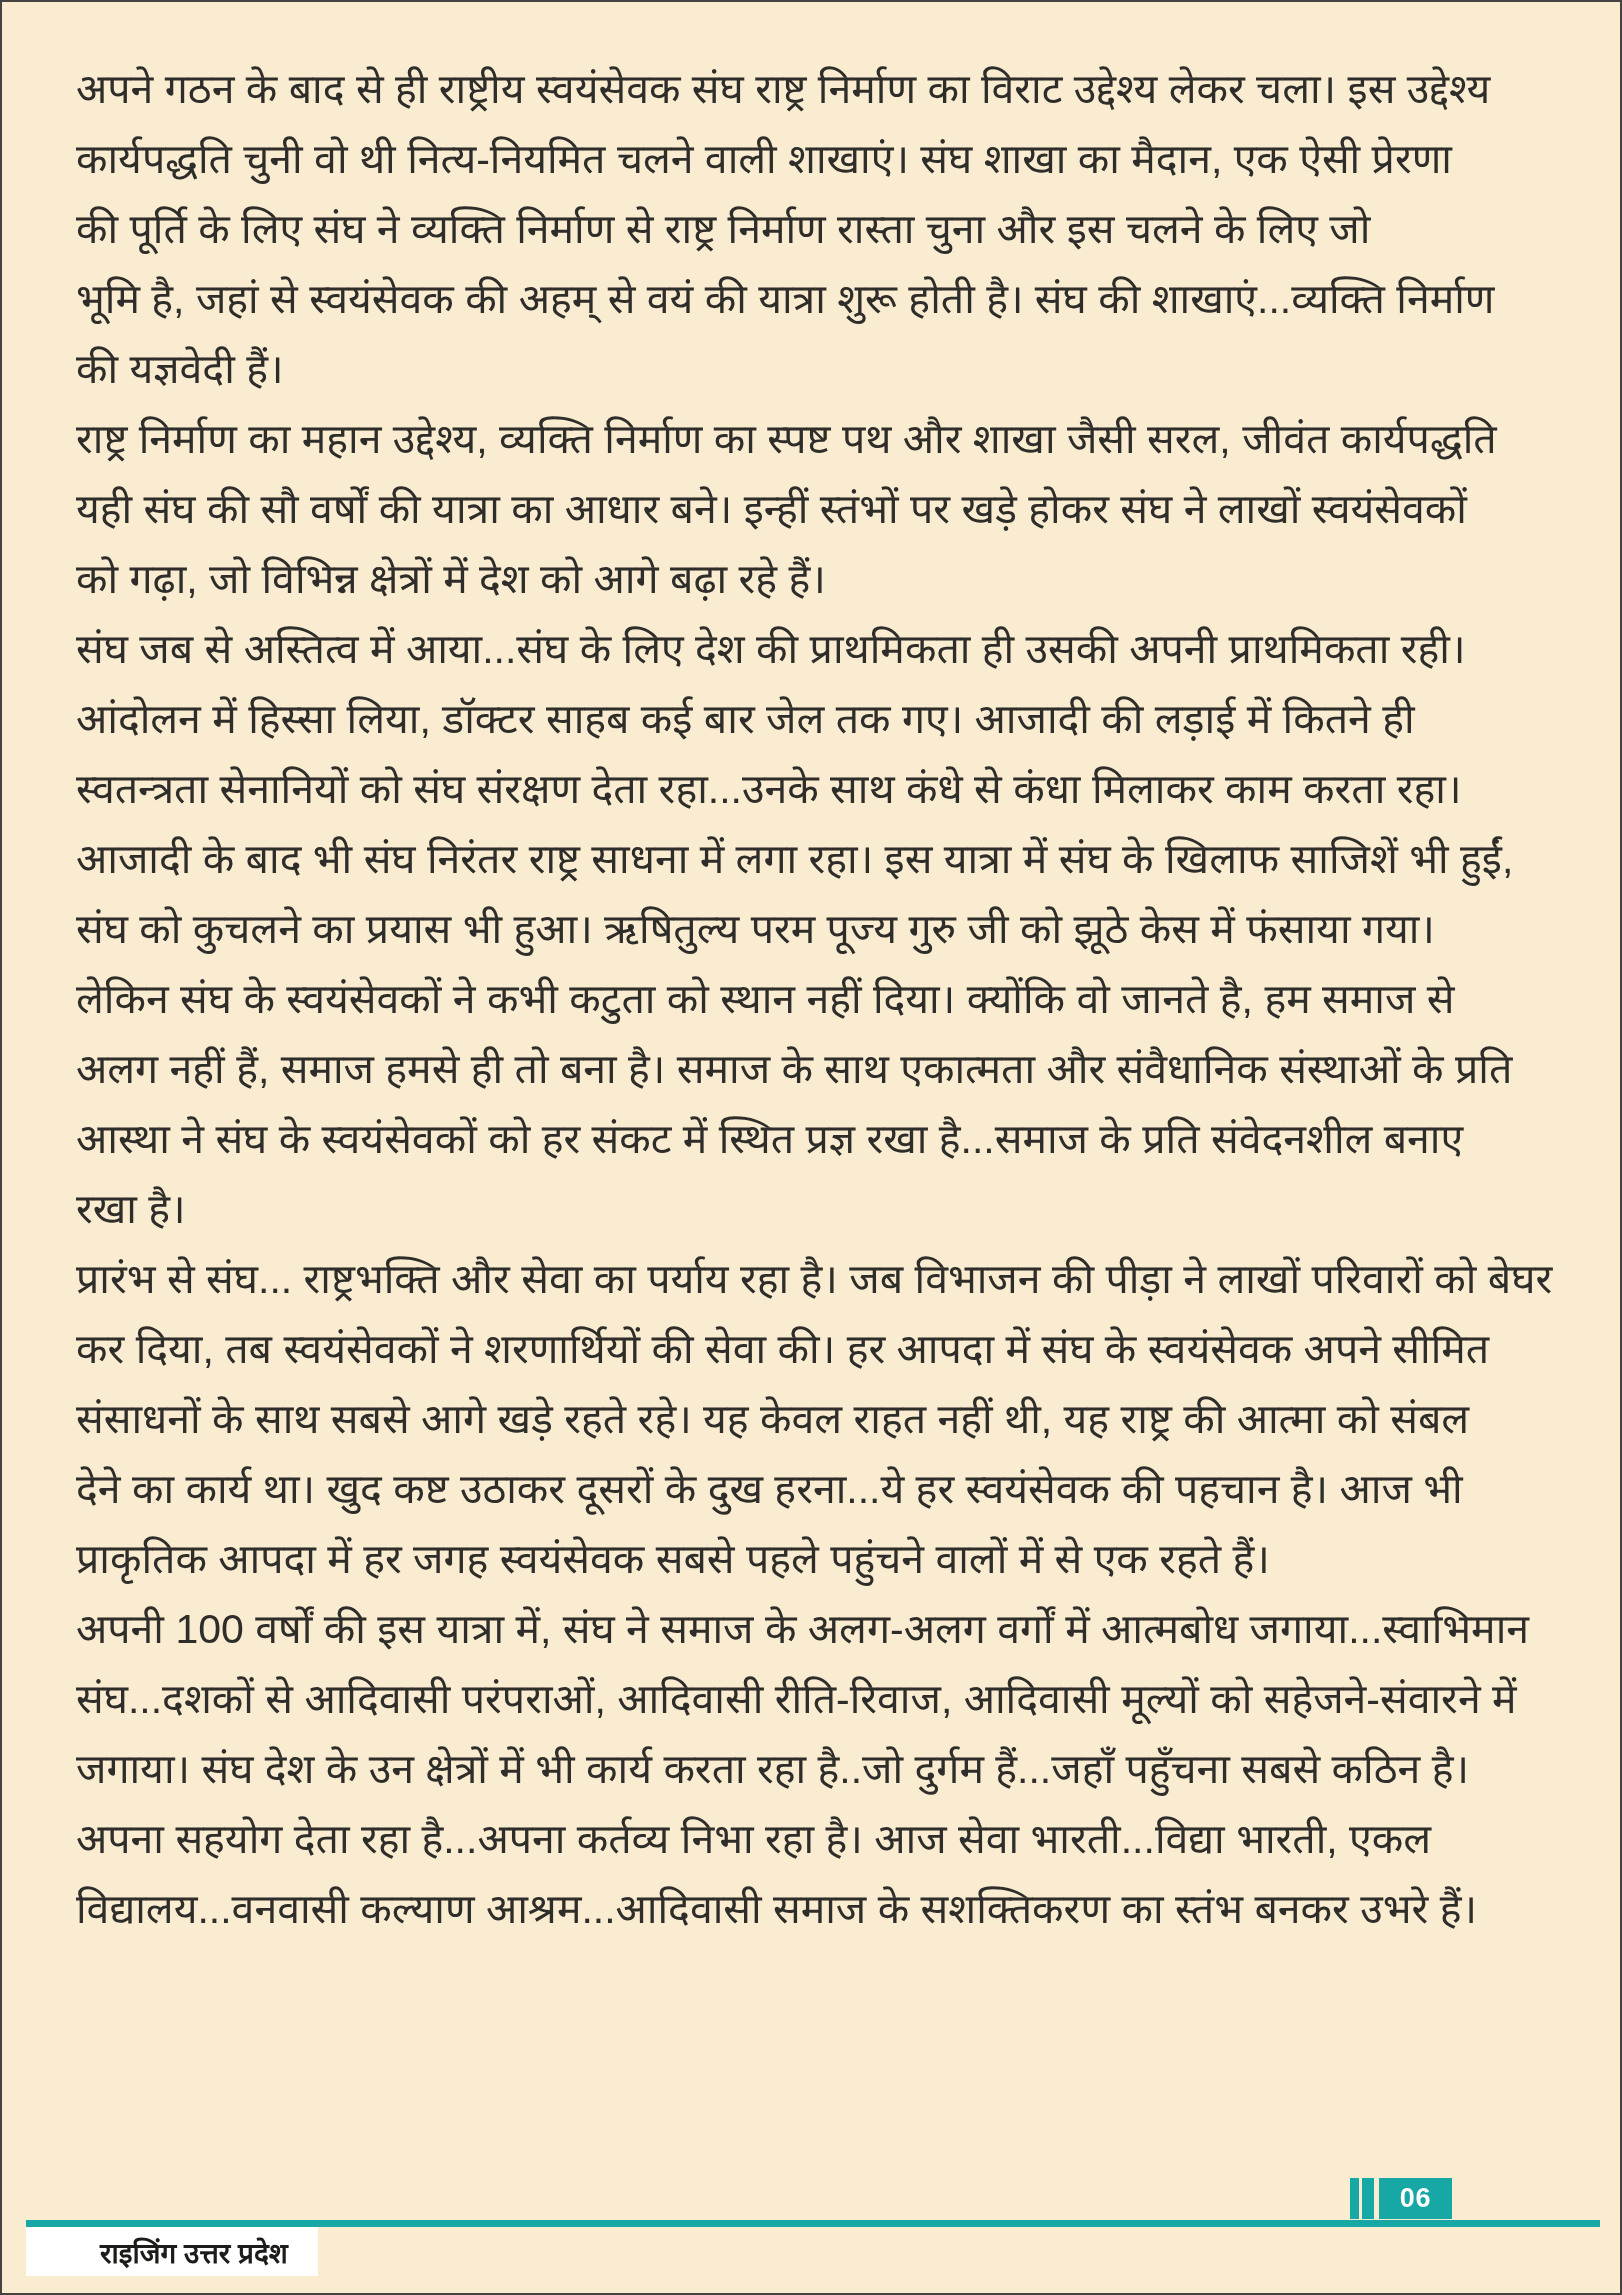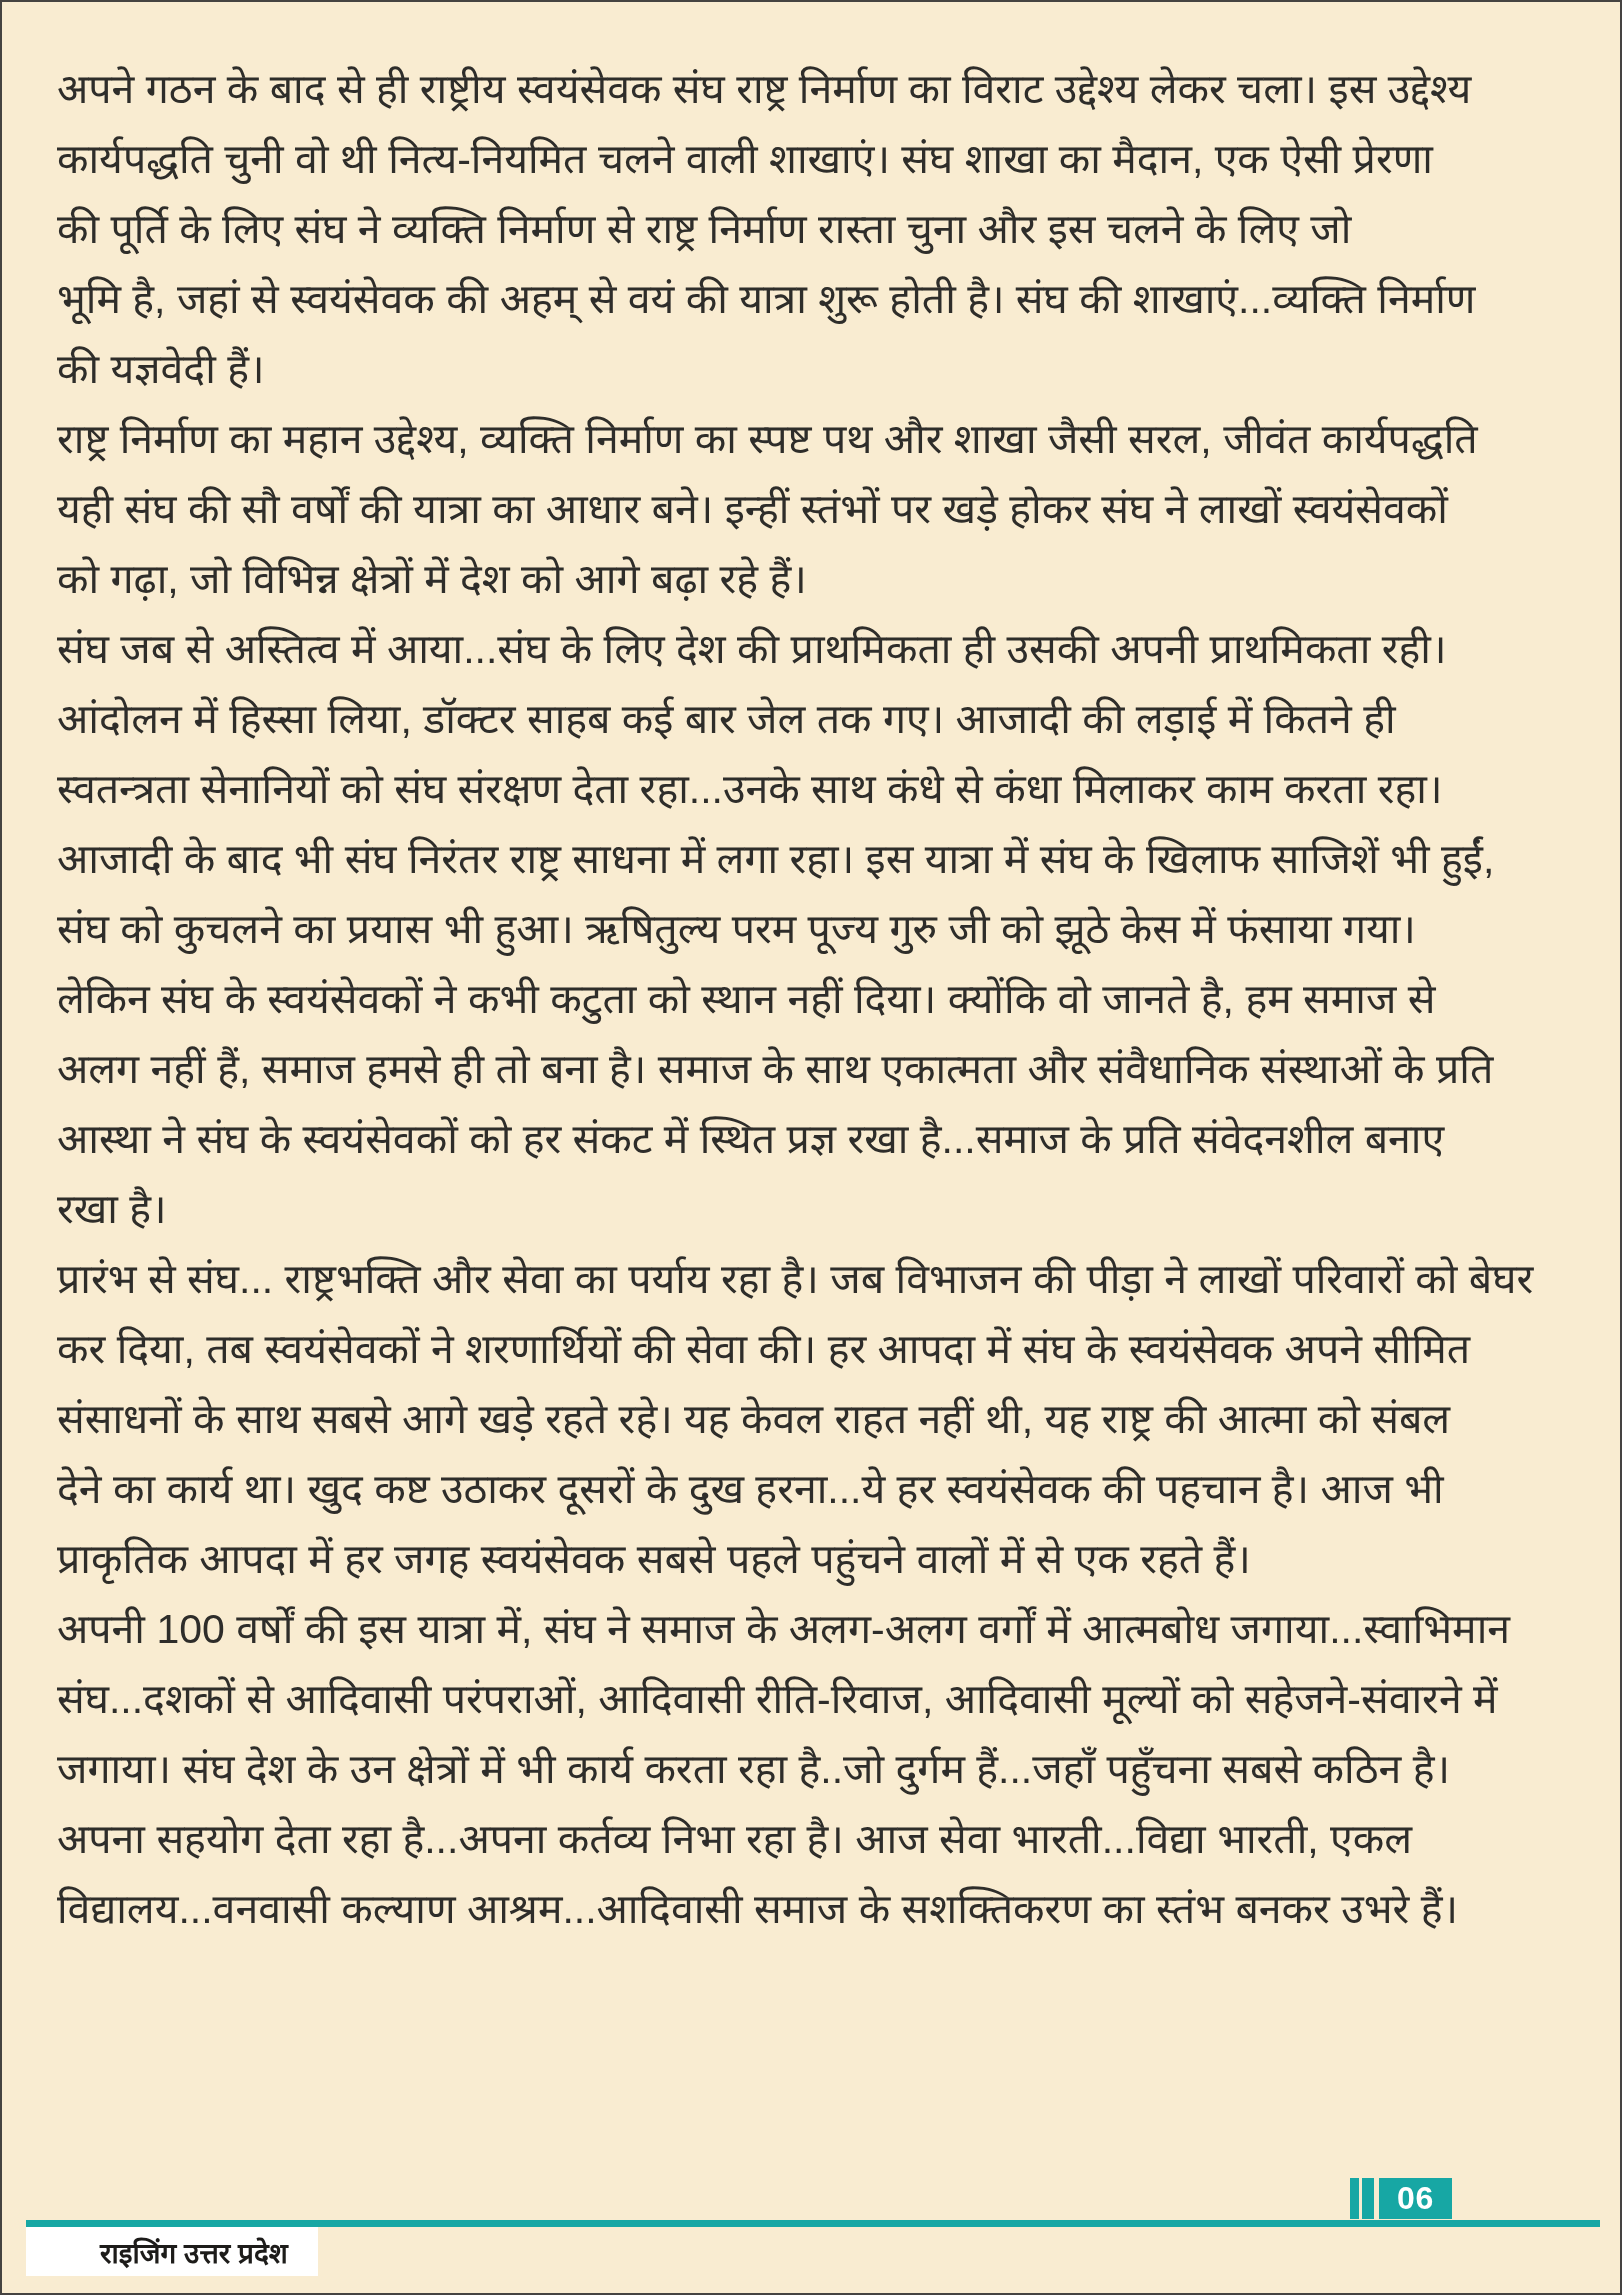--- a/index.html
+++ b/index.html
@@ -12,21 +12,21 @@
     width: 1622px;
     height: 2295px;
     box-sizing: border-box;
     background: #f9ecd1;
     border: 2.4px solid #454341;
     overflow: hidden;
     font-family: "Liberation Sans", sans-serif;
   }
   .text-block {
     position: absolute;
-    left: 55px;
+    left: 74px;
     top: 52px;
     right: 49px;
     color: #2e2d2a;
     font-size: 41px;
     font-weight: 500;
   }
   .text-line {
     height: 70px;
     line-height: 70px;
     white-space: nowrap;
@@ -56,21 +56,21 @@
     background: #17a7a4;
   }
   .page-badge {
     position: absolute;
     left: 1377px;
     top: 2176px;
     width: 73px;
     height: 41px;
     background: #17a7a4;
     color: #ffffff;
-    font-size: 32px;
+    font-size: 27px;
     font-weight: bold;
     display: flex;
     align-items: center;
     justify-content: center;
     letter-spacing: 0.8px;
   }
   .brand-box {
     position: absolute;
     left: 24px;
     top: 2225px;

